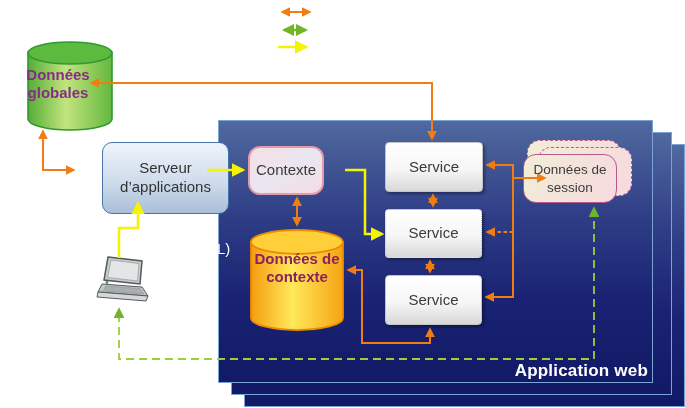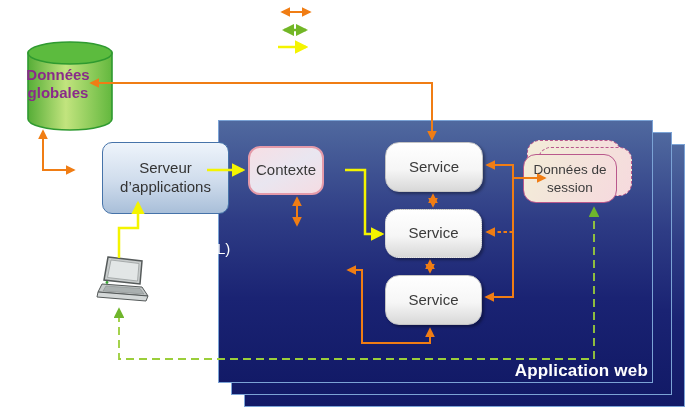--- a/index.html
+++ b/index.html
@@ -33,21 +33,21 @@
     border:1.5px solid #4673a9;font-size:15px;color:#333333;
     background:linear-gradient(180deg,#eef4fb 0%,#cfdcec 55%,#a9bfd9 100%);
     margin-left:24px;
   }
   .contexte{
     left:248px;top:146px;width:76px;height:49px;border-radius:12px;
     border:2px solid #e49aa9;font-size:15px;color:#3a3a3a;
     background:linear-gradient(150deg,#f7dfe5 0%,#e9e6f0 50%,#f5dce3 100%);
   }
   .service{
-    border-radius:14px;border:1px solid #c4c4c4;font-size:15px;color:#3a3a3a;
+    border-radius:4px;border:1px solid #c4c4c4;font-size:15px;color:#3a3a3a;
     background:linear-gradient(180deg,#ffffff 0%,#f6f6f6 55%,#d8d8d8 100%);
     box-shadow:2px 2px 3px rgba(0,0,0,.35);
   }
   .service.s1{left:385px;top:142px;width:98px;height:50px;}
   .service.s2{left:385px;top:209px;width:97px;height:49px;border:1px dotted #bdbdbd;}
   .service.s3{left:385px;top:275px;width:97px;height:50px;}
   .session{
     width:94px;height:49px;border-radius:13px;border:1.5px solid #b9588c;
     background:linear-gradient(115deg,#f3edd8 0%,#f3e4da 45%,#f6dade 100%);
     font-size:13.5px;color:#3c3c3c;line-height:1.3;
@@ -96,20 +96,34 @@
   </div>
 
   <div class="node serveur">
     <span>Serveur d’applications</span>
   </div>
 
   <div class="node contexte">
     <span>Contexte</span>
   </div>
 
+  <div class="cyl ctxdata">
+    <svg width="96" height="104">
+      <defs>
+        <linearGradient id="gy" x1="0" y1="0" x2="1" y2="0">
+          <stop offset="0" stop-color="#f59c10"></stop>
+            <stop offset="0.45" stop-color="#ffe95a"></stop>
+            <stop offset="1" stop-color="#f5a312"></stop>
+        </linearGradient>
+      </defs>
+      <path d="M2,14 L2,90 A46,12 0 0 0 94,90 L94,14 Z" fill="url(#gy)" stroke="#ee8a00" stroke-width="1.8"></path>
+      <ellipse cx="48" cy="14" rx="46" ry="12" fill="#fecf39" stroke="#ee8a00" stroke-width="1.8"></ellipse>
+    </svg>
+    <div class="lbl">Données de contexte</div>
+  </div>
 
   <div class="node service s1">
     <span>Service</span>
   </div>
   <div class="node service s2">
     <span>Service</span>
   </div>
   <div class="node service s3">
     <span>Service</span>
   </div>

